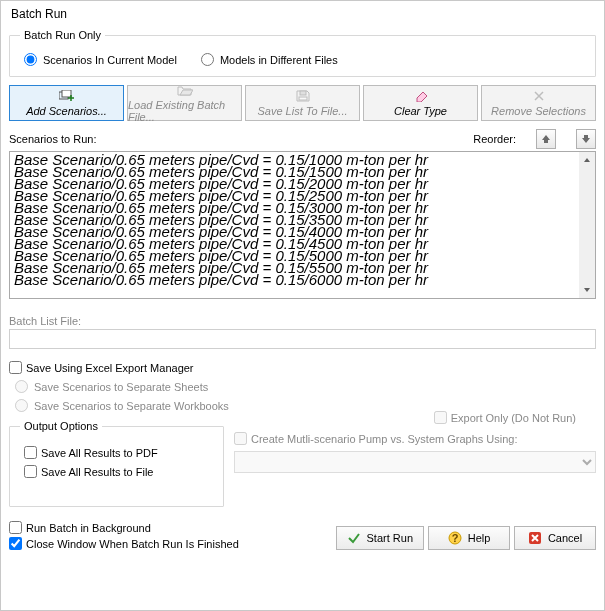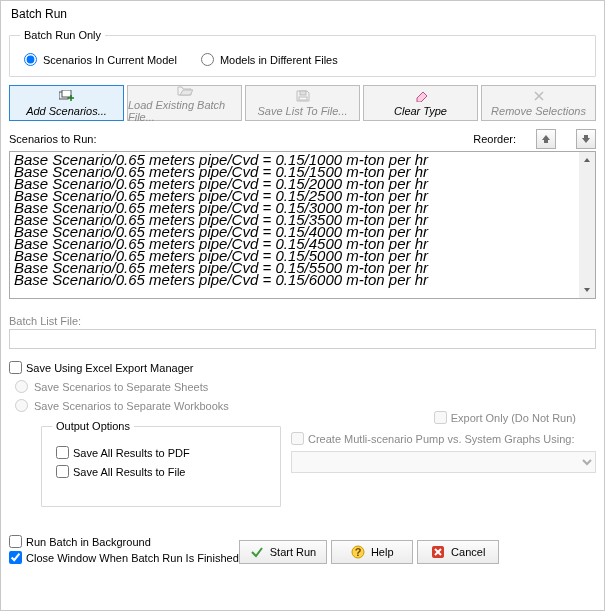--- a/index.html
+++ b/index.html
@@ -33,30 +33,30 @@
   .blf .lbl{color:#888;margin-bottom:2px;}
   .excel{margin-top:12px;}
   .chk-line{display:flex;align-items:center;gap:4px;}
   .chk-line.ml{margin-left:4px;margin-top:4px}
   .sub-opts{margin-left:6px;margin-top:6px;color:#888;}
   .sub-opts .radio-item{margin-bottom:6px;}
   .sub-opts input[type=radio]{accent-color:#888;}
   .exp-only{position:absolute;right:20px;top:50px;color:#8a8a8a;}
   .excel-rel{position:relative;}
   .bottom{display:flex;gap:10px;margin-top:8px;}
-  .out-opts{width:240px;margin-left:32px;}
+  .out-opts{width:215px;}
   .out-opts fieldset{padding:10px 10px 28px 10px;}
   .ms-wrap{flex:1;padding-top:12px;color:#8a8a8a;}
   .ms-wrap .chk-line{color:#8a8a8a;}
   .ms-wrap select{width:100%;height:22px;margin-top:6px;border:1px solid #cfcfcf;background:#f7f7f7;color:#8a8a8a;}
   .dlg-btns{display:flex;gap:4px;justify-content:flex-end;margin-top:6px;}
   .btn{height:24px;min-width:82px;padding:0 10px;border:1px solid #b5b5b5;background:linear-gradient(#fcfcfc,#ececec);display:flex;align-items:center;gap:6px;justify-content:center;cursor:pointer;}
   .btn svg{flex-shrink:0}
   .bottom-left{display:flex;flex-direction:column;gap:3px;margin-top:2px;}
-  .bottom-row{display:flex;align-items:flex-end;margin-top:18px;}
+  .bottom-row{display:flex;align-items:flex-end;justify-content:space-between;margin-top:4px;}
   label{cursor:default}
   .disabled-text{color:#8a8a8a}
 </style>
 </head>
 <body>
 
 <div class="dlg">
   <div class="title">Batch Run</div>
 
   <fieldset>

